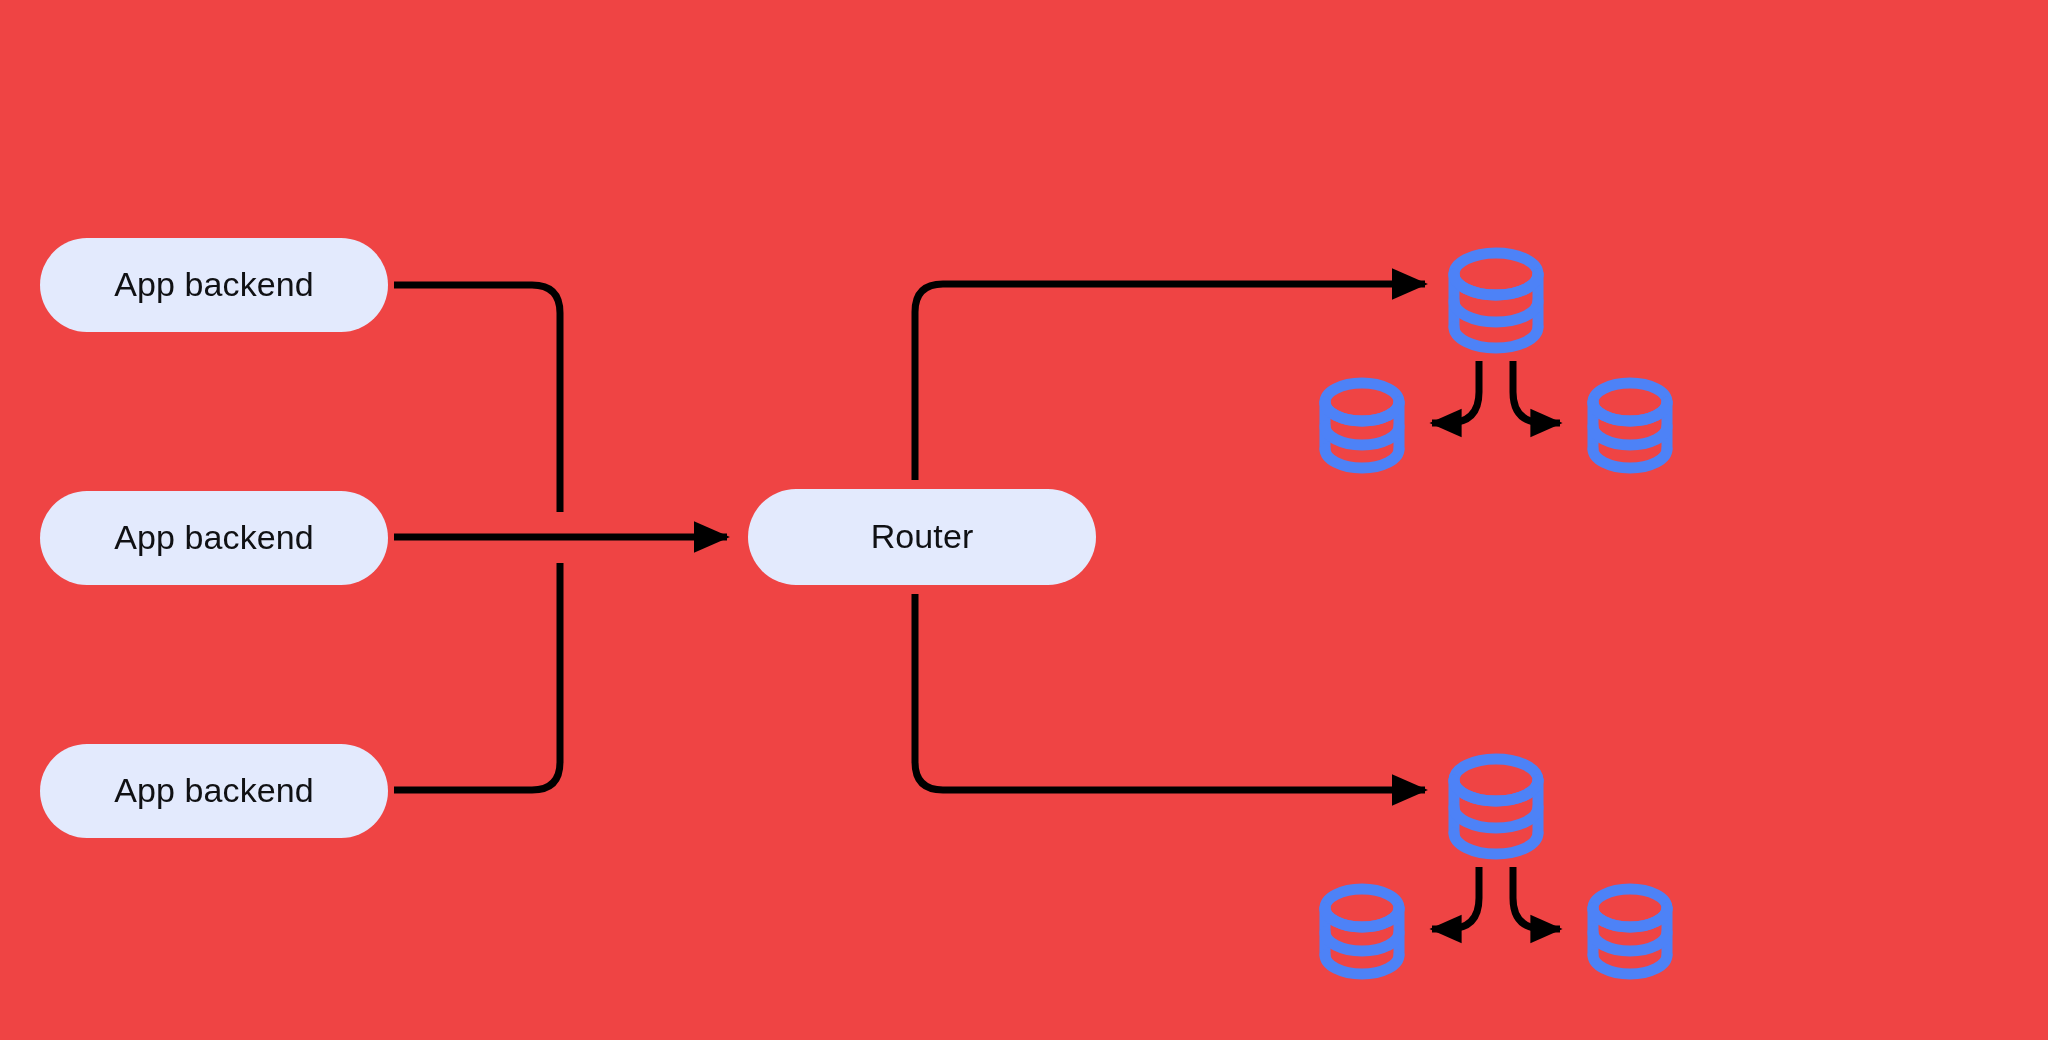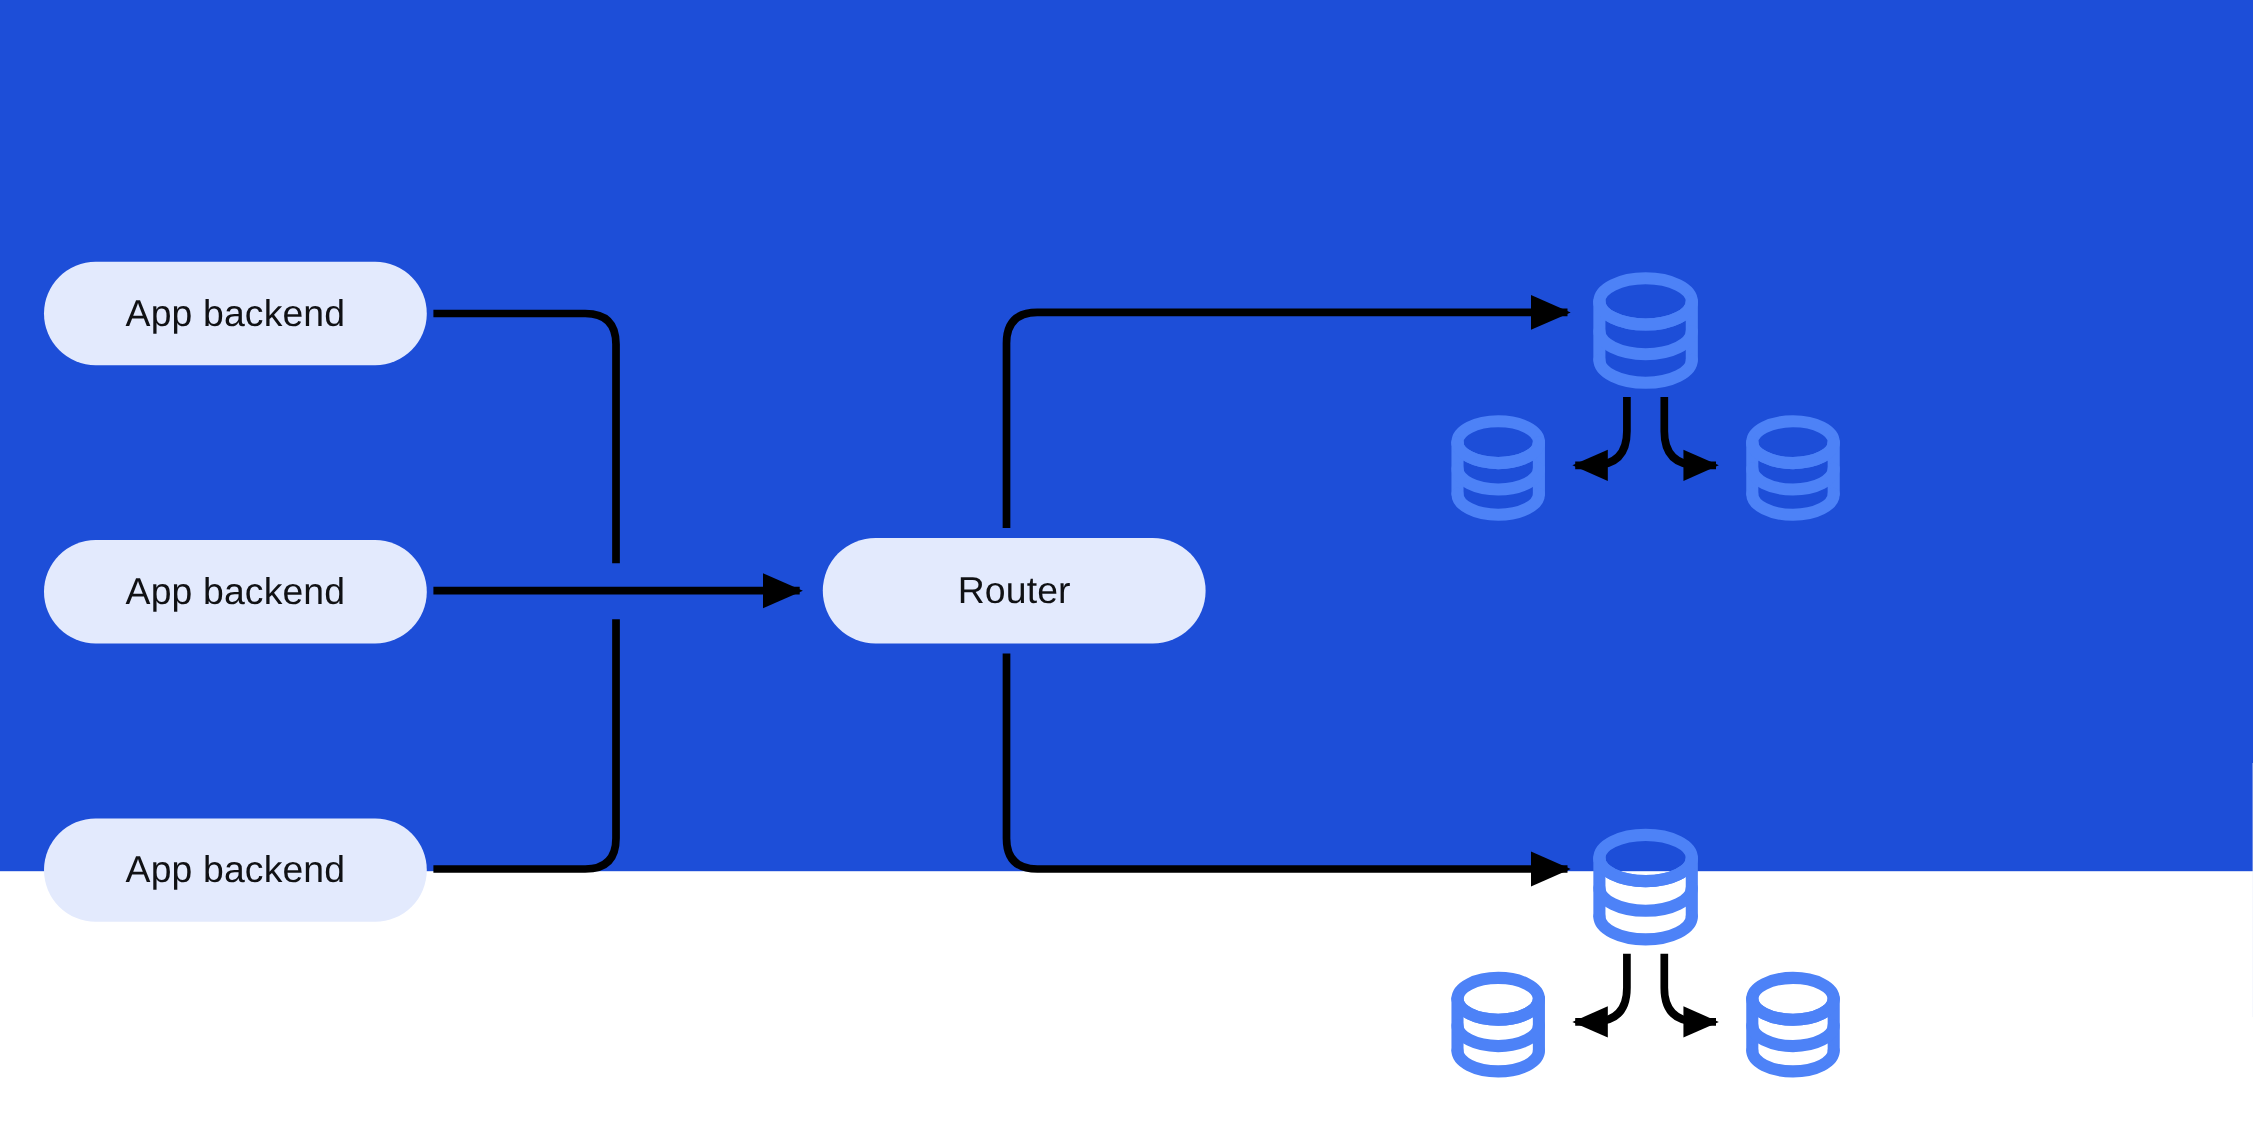--- a/index.html
+++ b/index.html
@@ -10,22 +10,22 @@
   }
   body {
     width: 2048px;
     height: 1040px;
     font-family: "Liberation Sans", "DejaVu Sans", sans-serif;
     overflow: hidden;
   }
   #diagram-root {
     position: relative;
     width: 2048px;
-    height: 792px;
-    background: #1d4ed8;
+    height: 1040px;
+    background: #ef4444;
   }
   #diagram-svg {
     position: absolute;
     top: 0;
     left: 0;
     width: 2048px;
     height: 1040px;
     display: block;
   }
   .node-label {

